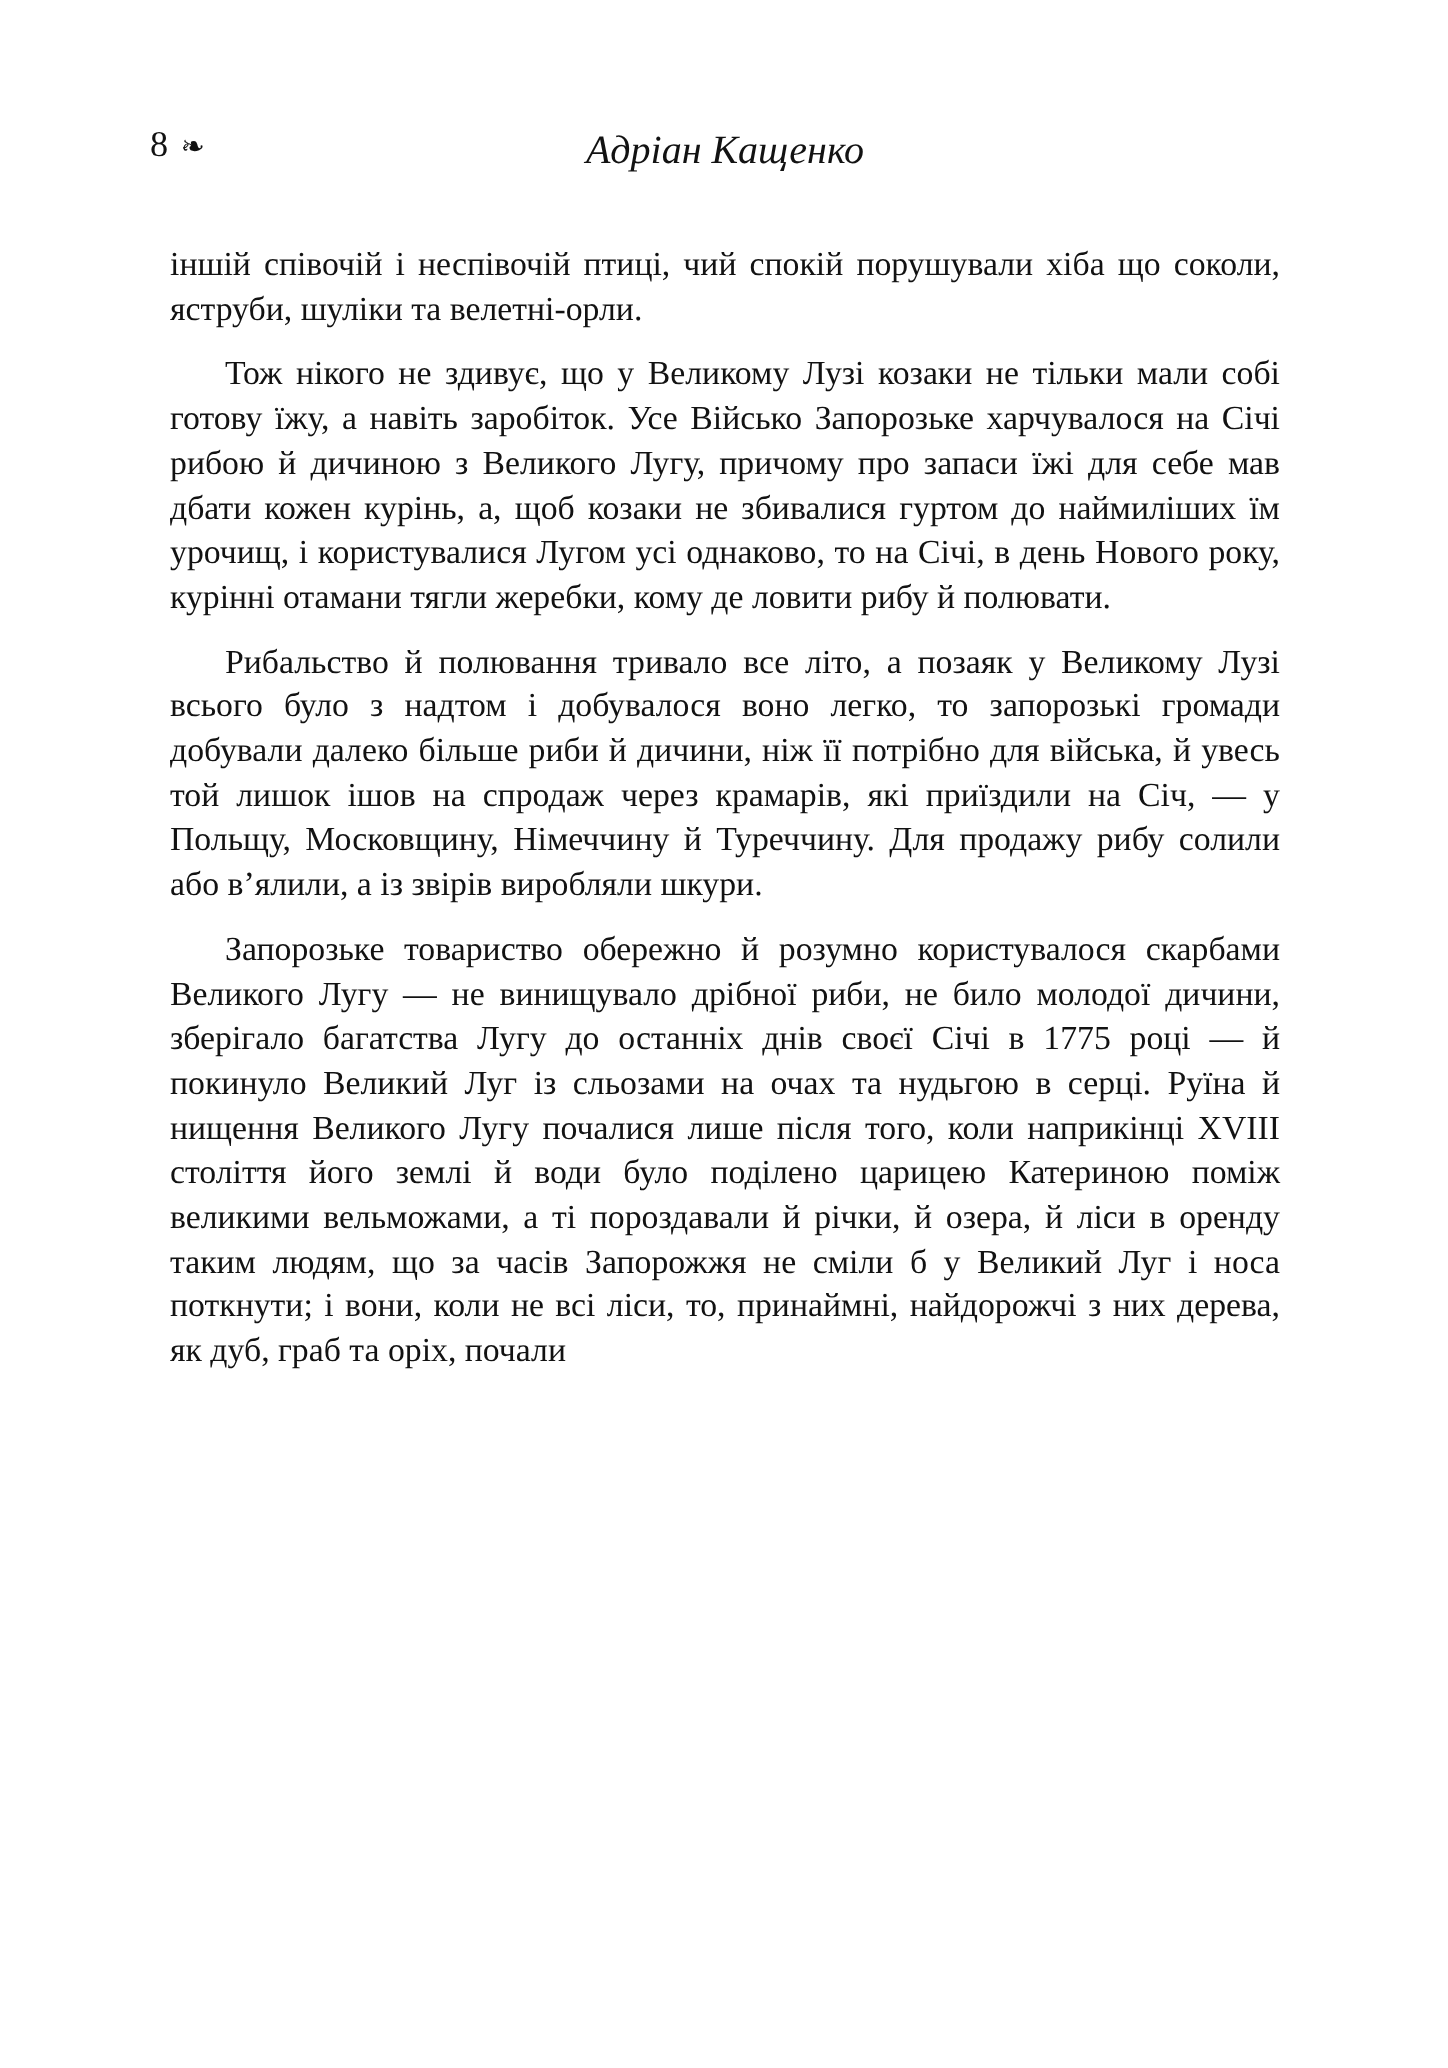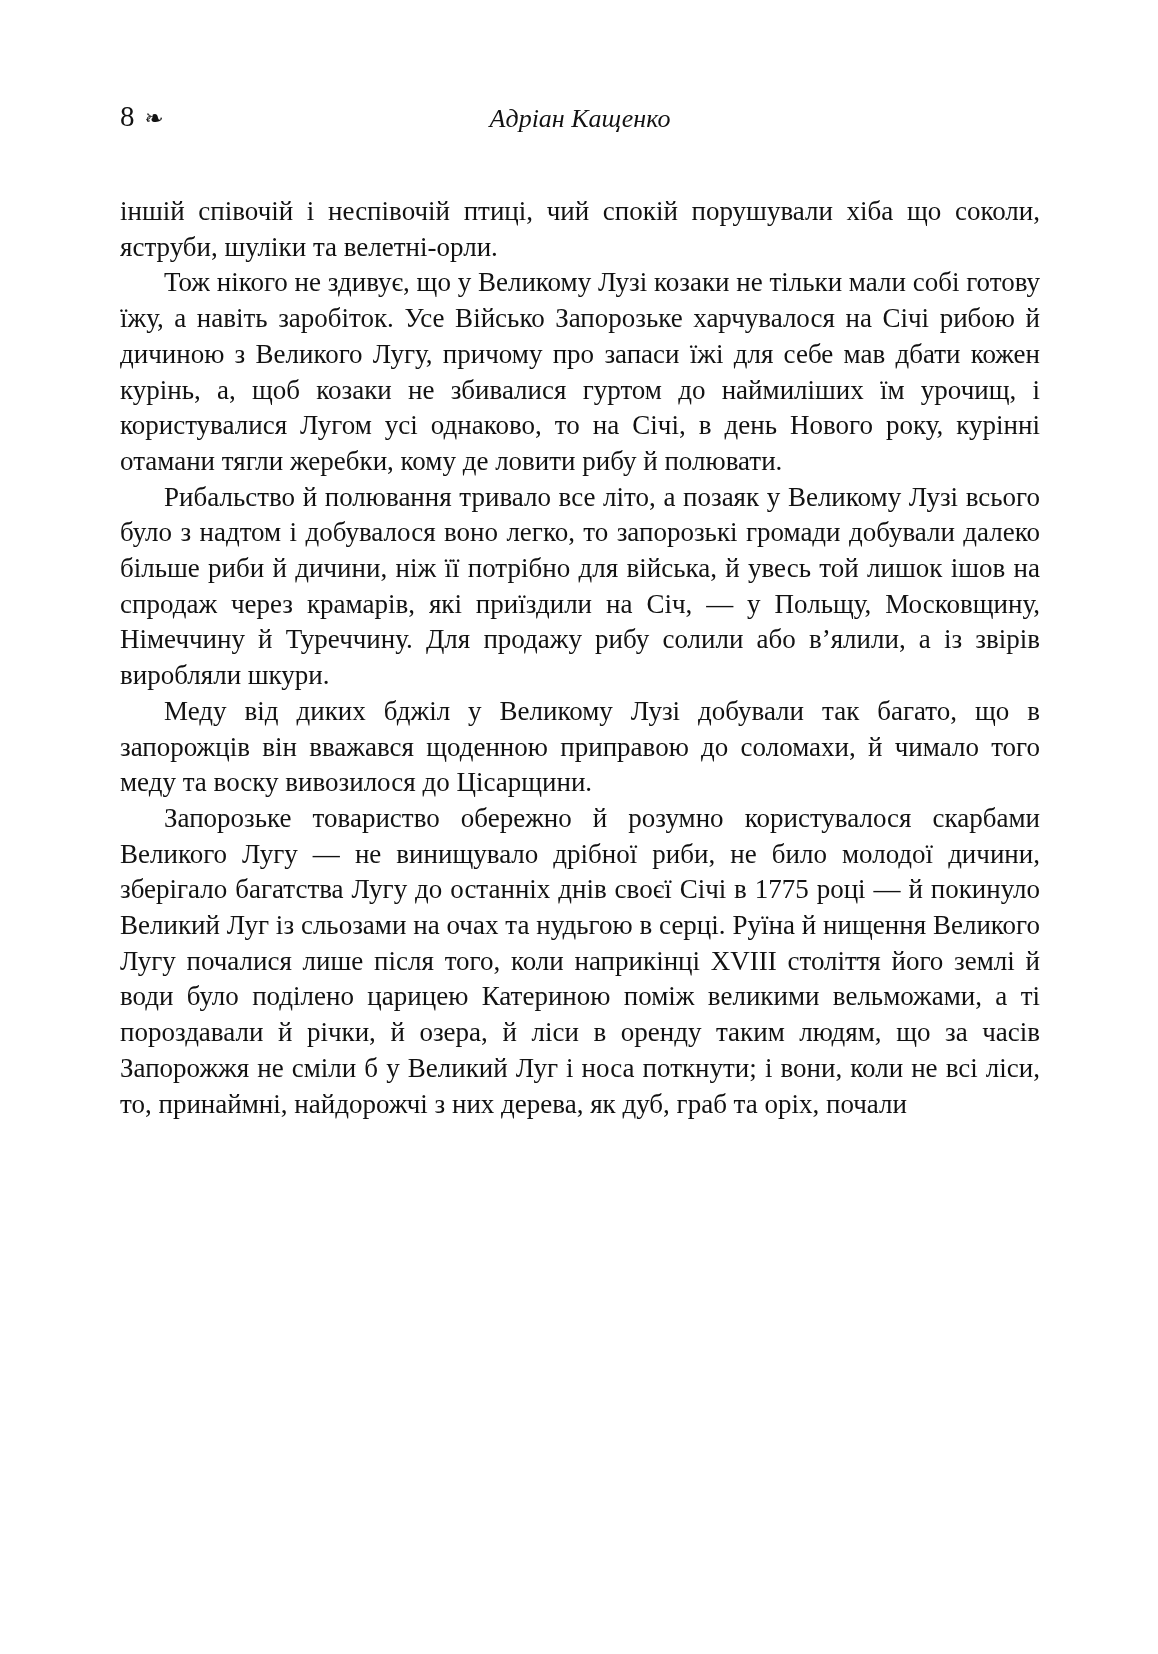--- a/index.html
+++ b/index.html
@@ -39,31 +39,31 @@
     font-family: "DejaVu Sans", sans-serif;
     font-size: 23px;
     line-height: 1;
     transform: translateY(2px);
     display: inline-block;
   }
   .running-title {
     display: block;
     text-align: center;
     font-style: italic;
-    font-size: 26px;
+    font-size: 32px;
     line-height: 34px;
   }
   .page-body {
     font-size: 27px;
     line-height: 35.7px;
     text-align: justify;
     text-justify: inter-word;
   }
   .page-body p {
-    margin: 0;
+    margin: 16px;
     text-indent: 44px;
   }
   .page-body p.no-indent {
     text-indent: 0;
   }
 </style>
 </head>
 <body>
 
 <div class="page">
@@ -71,16 +71,15 @@
     <span class="page-number-group">
       <span class="page-number">8</span>
       <span class="ornament">❧</span>
     </span>
     <span class="running-title">Адріан Кащенко</span>
   </header>
   <main class="page-body">
       <p class="no-indent">іншій співочій і неспівочій птиці, чий спокій порушували хіба що соколи, яструби, шуліки та велетні-орли.</p>
       <p class="indent">Тож нікого не здивує, що у Великому Лузі козаки не тільки мали собі готову їжу, а навіть заробіток. Усе Військо Запорозьке харчувалося на Січі рибою й дичиною з Великого Лугу, причому про запаси їжі для себе мав дбати кожен курінь, а, щоб козаки не збивалися гуртом до наймиліших їм урочищ, і користувалися Лугом усі однаково, то на Січі, в день Нового року, курінні отамани тягли жеребки, кому де ловити рибу й полювати.</p>
       <p class="indent">Рибальство й полювання тривало все літо, а позаяк у Великому Лузі всього було з надтом і добувалося воно легко, то запорозькі громади добували далеко більше риби й дичини, ніж її потрібно для війська, й увесь той лишок ішов на спродаж через крамарів, які приїздили на Січ, — у Польщу, Московщину, Німеччину й Туреччину. Для продажу рибу солили або в’ялили, а із звірів виробляли шкури.</p>
-      <p class="indent">Меду від диких бджіл у Великому Лузі добували так багато, що в запорожців він вважався щоденною приправою до соломахи, й чимало того меду та воску вивозилося до Цісарщини.</p>
       <p class="indent">Запорозьке товариство обережно й розумно користувалося скарбами Великого Лугу — не винищувало дрібної риби, не било молодої дичини, зберігало багатства Лугу до останніх днів своєї Січі в 1775 році — й покинуло Великий Луг із сльозами на очах та нудьгою в серці. Руїна й нищення Великого Лугу почалися лише після того, коли наприкінці XVIII століття його землі й води було поділено царицею Катериною поміж великими вельможами, а ті пороздавали й річки, й озера, й ліси в оренду таким людям, що за часів Запорожжя не сміли б у Великий Луг і носа поткнути; і вони, коли не всі ліси, то, принаймні, найдорожчі з них дерева, як дуб, граб та оріх, почали</p>
     </main>
 </div>
 
 </body></html>

